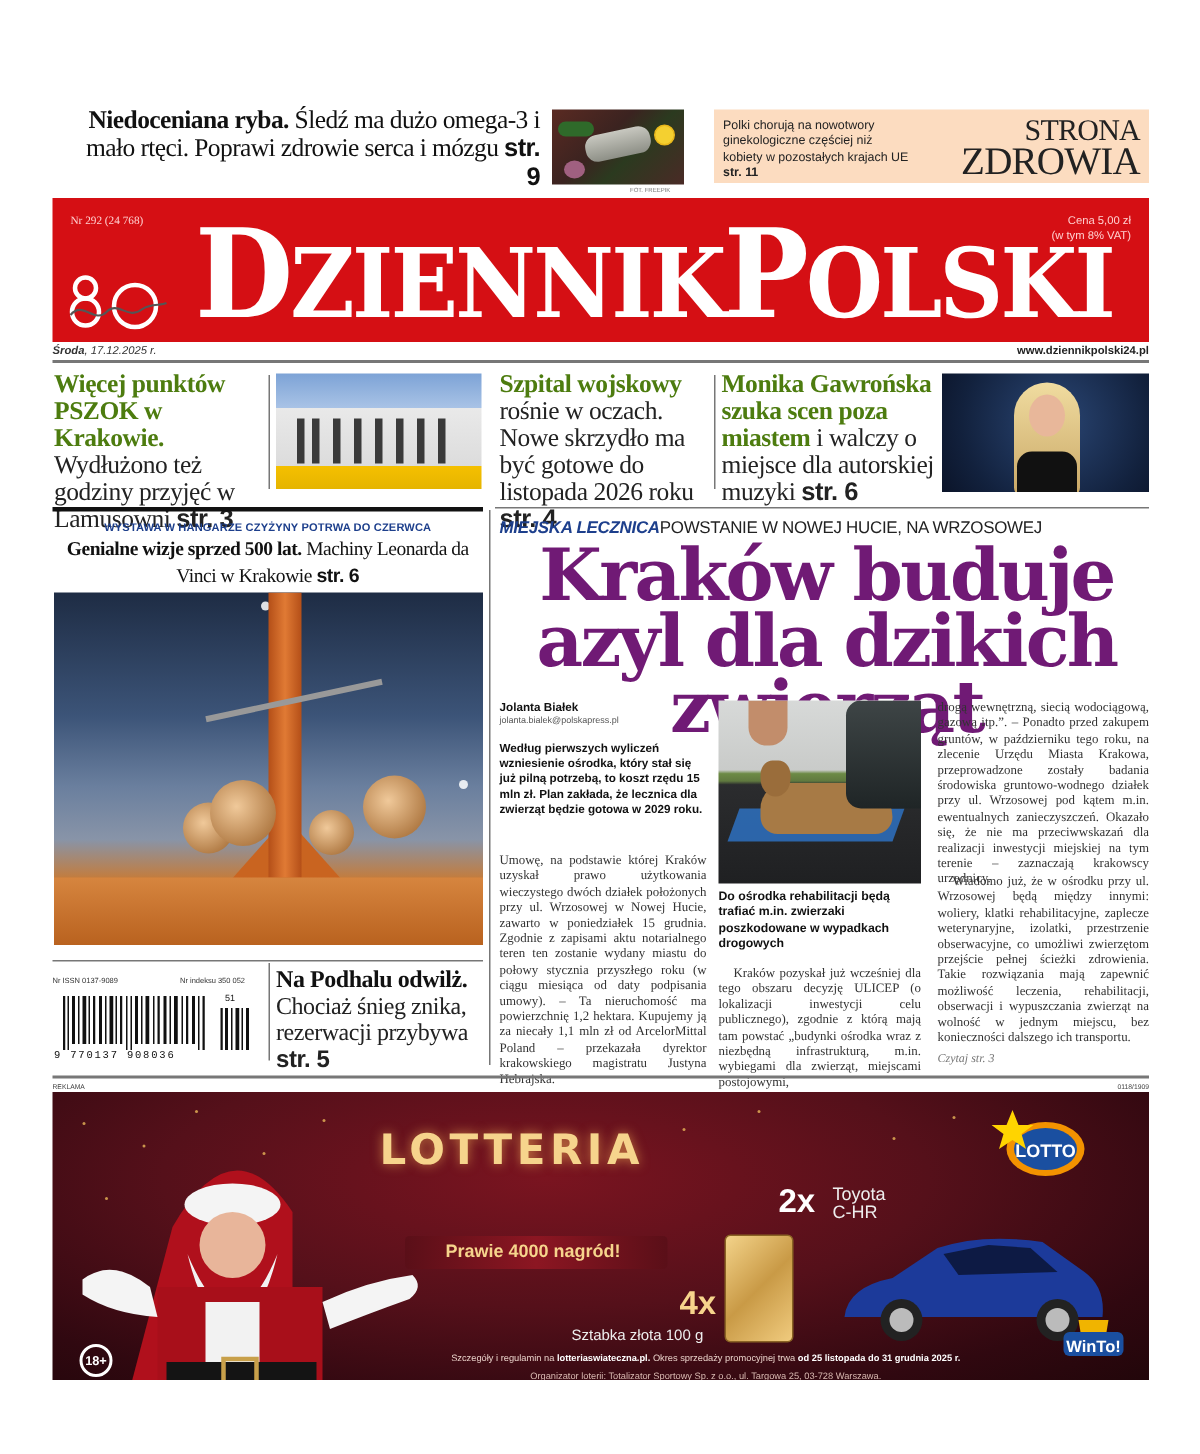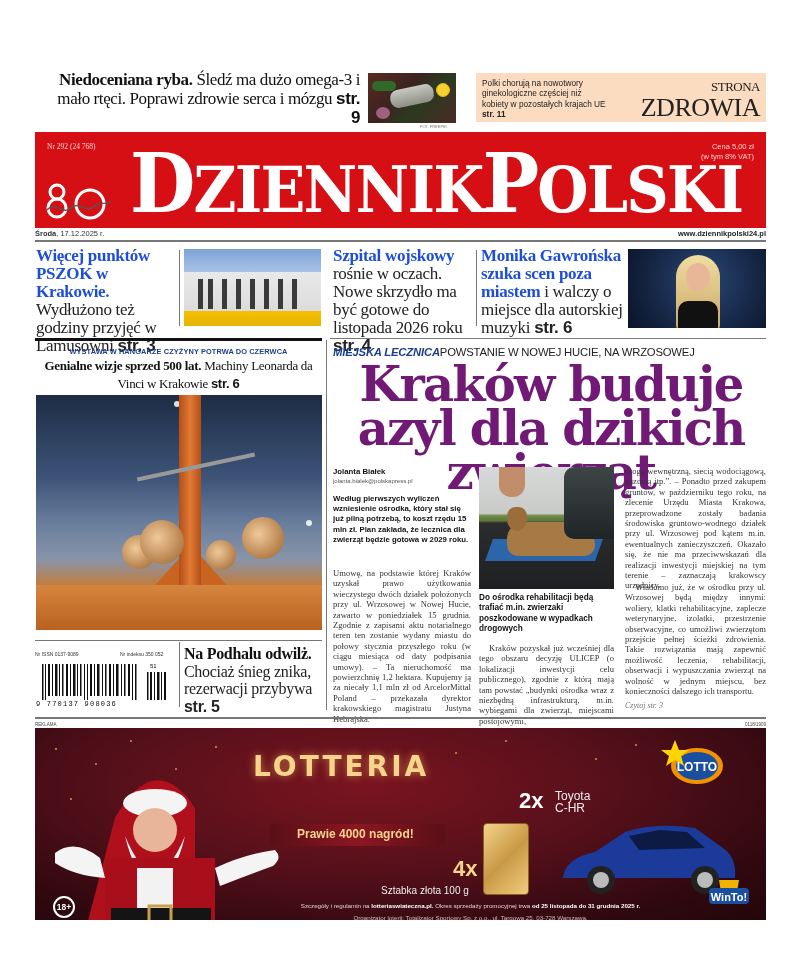--- a/index.html
+++ b/index.html
@@ -15,38 +15,38 @@
   #fish-img { left: 368px; top: 73px; width: 88px; height: 50px; background: linear-gradient(135deg,#5a2a22 0%,#3b2320 40%,#2b3a1f 60%,#4a2a26 100%); overflow: hidden; }
   #fish-img .fish { position:absolute; left:22px; top:14px; width:44px; height:18px; background: linear-gradient(180deg,#c8c8c0,#8d8f86); border-radius: 8px; transform: rotate(-12deg); }
   #fish-img .lemon { position:absolute; right:6px; top:10px; width:14px; height:14px; border-radius:50%; background:#f4d030; border:1px solid #e9b81b; }
   #fish-img .onion { position:absolute; left:8px; bottom:4px; width:14px; height:12px; border-radius:50%; background:#a06080; }
   #fish-img .herb { position:absolute; left:4px; top:8px; width:24px; height:10px; border-radius:6px; background:#2f6a2a; }
   #fish-credit { left: 420px; top: 124px; font-size: 4px; color: #777; font-family: "Liberation Sans", sans-serif; }
 
   #health-box { left: 476px; top: 73px; width: 290px; height: 49px; background: #fcdcc0; }
   #health-text { left: 6px; top: 5px; width: 125px; font-family: "Liberation Sans", sans-serif; font-size: 8.3px; line-height: 10.3px; color: #222; }
   #health-title { right: 6px; top: 4px; text-align: right; font-family: "Liberation Serif", serif; font-size: 25px; line-height: 22px; color: #222; letter-spacing: -0.5px; }
-  #health-title .l1 { font-size: 13px; line-height: 20px; display:block; }
+  #health-title .l1 { font-size: 20px; line-height: 20px; display:block; }
   #health-title .l2 { font-size: 26px; line-height: 22px; display:block; }
 
   
   #masthead { left: 35px; top: 132px; width: 731px; height: 96px; background: #d50f14; }
   #issue-no { left: 12px; top: 10px; color: #ffd0d0; font-family: Liberation Serif, serif; font-size: 7.5px; }
   #price { right: 12px; top: 10px; color: #ffd0d0; font-family: "Liberation Sans", sans-serif; font-size: 7.5px; text-align: right; line-height: 10px; }
   #logo-80 { left: 10px; top: 48px; width: 70px; height: 40px; }
   #logo-title { left: 95px; top: 10px; color: #fff; font-family: "DejaVu Serif", serif; font-weight: bold; font-size: 64px; line-height: 82px; letter-spacing: -2px; transform: scaleX(0.92); transform-origin: left center; white-space: nowrap; }
   #logo-title .big { font-size: 82px; }
-  #date-line { left: 35px; top: 229px; font-family: "Liberation Sans", sans-serif; font-size: 7.5px; color: #333; }
+  #date-line { left: 35px; top: 229px; font-family: "Liberation Sans", sans-serif; font-size: 7.5px; color: #333; font-style: italic; }
   #date-line b { font-weight: bold; }
   #site-url { right: 34px; top: 229px; font-family: "Liberation Sans", sans-serif; font-size: 7.5px; font-weight: bold; color: #222; }
   .rule { background: #777; height: 1px; }
 
   
   .teaser { font-family: "Liberation Serif", serif; font-size: 17px; line-height: 18px; letter-spacing: -0.3px; color: #222; }
-  .teaser .h { font-weight: bold; color: #1d4ed8; }
+  .teaser .h { font-weight: bold; color: #4d7c0f; }
   .vline { background: #777; width: 1px; }
 
   #pszok-img { left: 184px; top: 249px; width: 137px; height: 77px; background: linear-gradient(180deg,#7da3d6 0%,#a9c3e6 30%,#e9e9e9 30%,#dcdcdc 80%,#f5c000 80%,#e5b400 100%); overflow:hidden; }
   #pszok-img .win { position:absolute; top: 30px; height: 30px; width: 5px; background: #3a3a3a; }
   #singer-img { left: 628px; top: 249px; width: 138px; height: 79px; background: radial-gradient(circle at 55% 40%, #2a4674 0%, #12213d 70%, #0b1429 100%); overflow:hidden; }
   #singer-img .hair { position:absolute; left:48px; top:6px; width:44px; height:76px; border-radius: 22px 22px 6px 6px; background: linear-gradient(180deg,#f0dca0,#c9a766); }
   #singer-img .face { position:absolute; left:58px; top:14px; width:24px; height:28px; border-radius: 50%; background: #e8b79a; }
   #singer-img .top { position:absolute; left:50px; top:52px; width:40px; height:30px; background:#111; border-radius: 10px 10px 0 0; }
 
   

